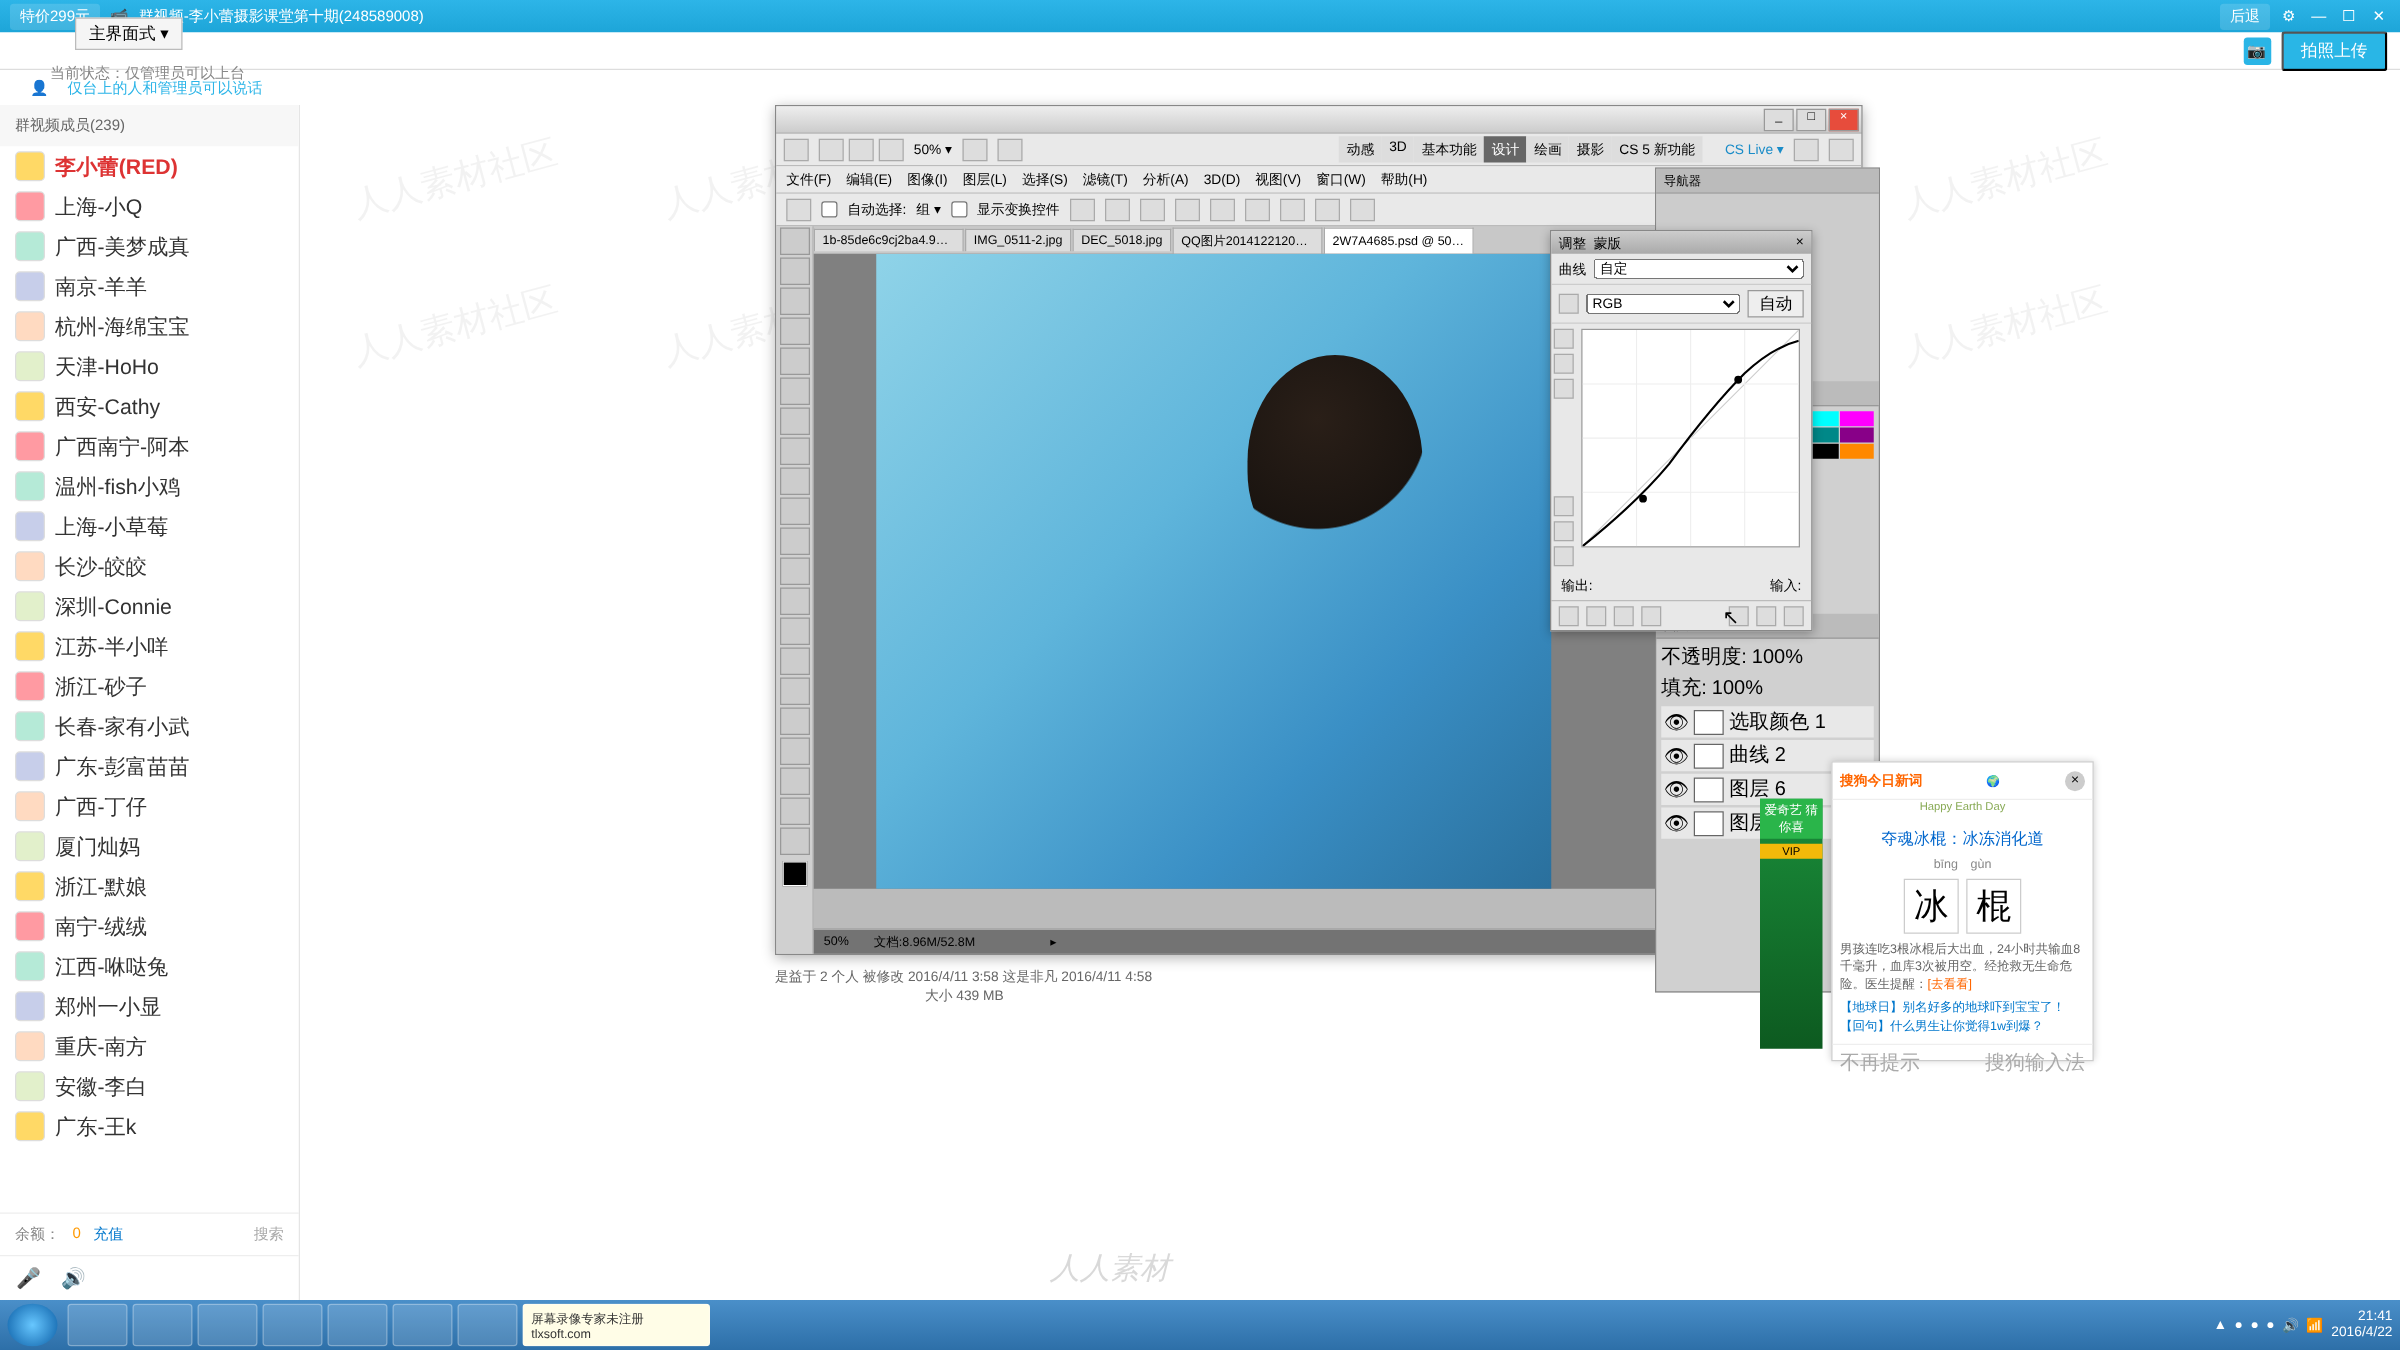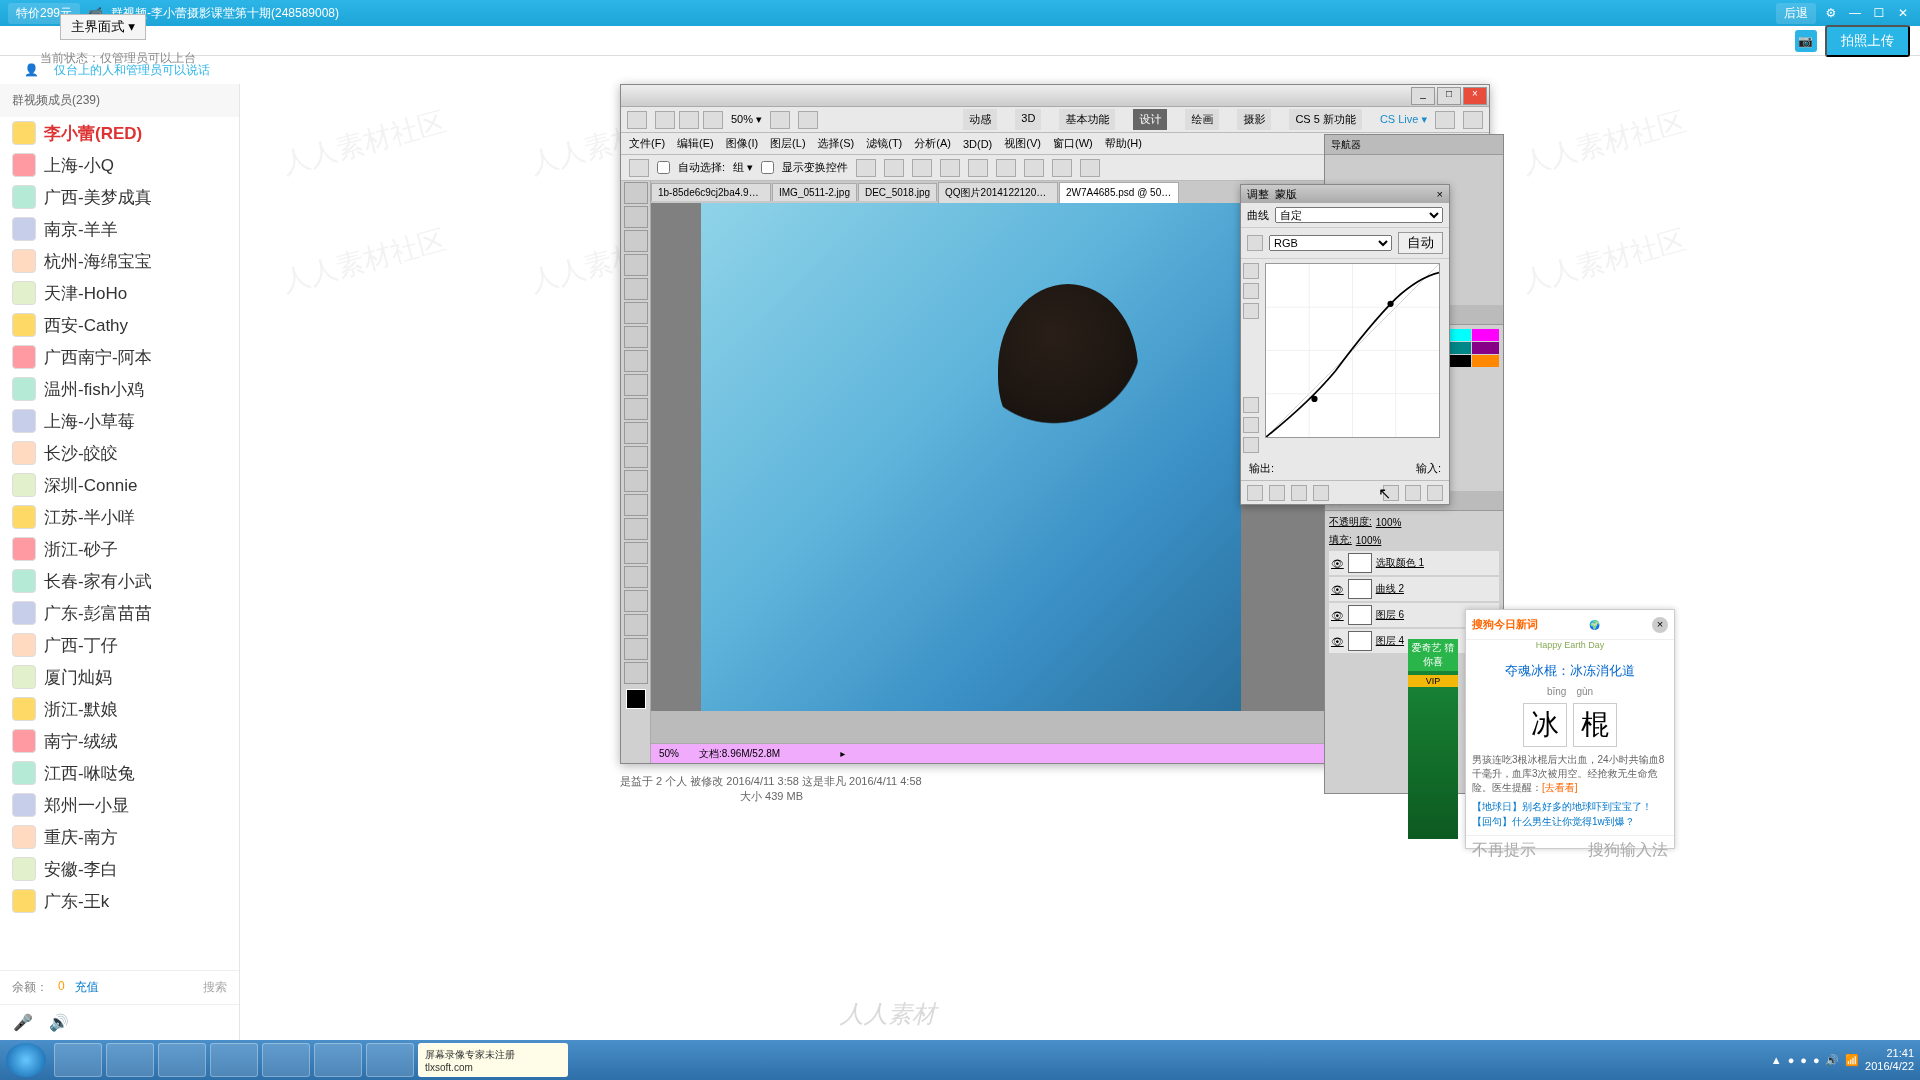--- a/index.html
+++ b/index.html
@@ -40,40 +40,40 @@
 .watermark span { transform: rotate(-15deg); margin: 40px; }
 
 
 .psapp { position: absolute; left: 380px; top: 0; width: 870px; height: 680px; background: #d9d9d9; border: 1px solid #888; box-shadow: 0 2px 10px rgba(0,0,0,.3); }
 .ps-titlebar { height: 22px; background: linear-gradient(#eee,#ccc); border-bottom: 1px solid #aaa; display: flex; justify-content: flex-end; }
 .ps-titlebar .btn { width: 24px; height: 18px; margin: 2px 2px 0 0; background: #ddd; border: 1px solid #999; font-size: 10px; text-align: center; }
 .ps-titlebar .btn.close { background: #e74c3c; color: #fff; }
 .ps-topbar { height: 26px; background: #e9e9e9; border-bottom: 1px solid #bbb; display: flex; align-items: center; padding: 0 6px; gap: 8px; font-size: 11px; }
 .ps-topbar .seg { display: flex; gap: 4px; }
 .ps-topbar .ico { width: 20px; height: 18px; background: #ddd; border: 1px solid #aaa; }
-.ps-workspaces { margin-left: auto; display: flex; gap: 18px; font-size: 11px; }
+.ps-workspaces { margin-left: auto; display: flex; gap: 0; font-size: 11px; }
 .ps-workspaces span { padding: 3px 6px; background: #ddd; cursor: pointer; }
 .ps-workspaces span.active { background: #666; color: #fff; }
 .ps-cslive { color: #1a8cc8; margin-left: 10px; cursor: pointer; }
 .ps-menubar { height: 22px; background: #e9e9e9; border-bottom: 1px solid #bbb; display: flex; align-items: center; padding: 0 8px; gap: 12px; font-size: 11px; }
 .ps-menubar span { cursor: pointer; }
 .ps-optbar { height: 26px; background: #e9e9e9; border-bottom: 1px solid #bbb; display: flex; align-items: center; padding: 0 8px; gap: 8px; font-size: 11px; }
 .ps-optbar .ibox { width: 20px; height: 18px; background: #ddd; border: 1px solid #aaa; }
 .ps-body { display: flex; height: calc(100% - 22px - 26px - 22px - 26px); }
 .ps-tools { width: 30px; background: #d0d0d0; border-right: 1px solid #aaa; display: flex; flex-direction: column; }
 .ps-tools .tool { width: 24px; height: 22px; margin: 1px auto; background: #ccc; border: 1px solid #999; cursor: pointer; }
 .ps-tools .swatch { width: 20px; height: 20px; margin: 4px auto; background: #000; border: 1px solid #fff; }
 .ps-canvas-wrap { flex: 1; display: flex; flex-direction: column; background: #bbb; }
 .ps-tabs { height: 22px; background: #c8c8c8; display: flex; font-size: 10px; align-items: center; }
 .ps-tabs .tab { padding: 3px 6px; background: #ddd; border: 1px solid #aaa; border-bottom: none; margin-right: 1px; cursor: pointer; max-width: 120px; white-space: nowrap; overflow: hidden; text-overflow: ellipsis; }
 .ps-tabs .tab.active { background: #fff; }
 .ps-viewport { flex: 1; background: #808080; position: relative; overflow: hidden; }
 .ps-photo { position: absolute; left: 50px; top: 0; width: 540px; height: 540px; background: linear-gradient(135deg, #8fd3e8 0%, #5fb5db 40%, #3a8fc5 70%, #286c98 100%); }
 .ps-photo::after { content: ""; position: absolute; left: 55%; top: 15%; width: 140px; height: 170px; background: radial-gradient(circle at 40% 30%, #2a1f18 0%, #1a1410 60%, transparent 61%); border-radius: 50% 50% 45% 45%; }
-.ps-status { height: 20px; background: #f0abfc; border-top: 1px solid #aaa; font-size: 10px; display: flex; align-items: center; padding: 0 8px; gap: 20px; margin-top: 32px; }
+.ps-status { height: 20px; background: #737373; border-top: 1px solid #aaa; font-size: 10px; display: flex; align-items: center; padding: 0 8px; gap: 20px; margin-top: 32px; }
 
 
 .curves { position: absolute; left: 1000px; top: 100px; width: 210px; background: #e8e8e8; border: 1px solid #888; box-shadow: 0 2px 8px rgba(0,0,0,.3); font-size: 11px; }
 .curves .ctitle { height: 18px; background: linear-gradient(#ccc,#aaa); display: flex; align-items: center; padding: 0 6px; gap: 6px; }
 .curves .crow { display: flex; align-items: center; padding: 4px 6px; gap: 6px; border-bottom: 1px solid #ccc; }
 .curves select { font-size: 11px; flex: 1; }
 .curves .autobtn { background: #eee; border: 1px solid #999; padding: 1px 8px; cursor: pointer; }
 .curves .graph-wrap { display: flex; }
 .curves .side-tools { width: 20px; display: flex; flex-direction: column; gap: 4px; padding: 4px 2px; }
 .curves .side-tools .t { width: 16px; height: 16px; background: #ddd; border: 1px solid #aaa; }
@@ -81,21 +81,21 @@
 .curves .graph svg { width: 100%; height: 100%; position: absolute; }
 .curves .iorow { display: flex; justify-content: space-between; padding: 4px 8px; }
 .curves .cfooter { height: 24px; border-top: 1px solid #bbb; display: flex; align-items: center; padding: 0 6px; gap: 6px; }
 .curves .cfooter .i { width: 16px; height: 16px; background: #ddd; border: 1px solid #aaa; }
 
 
 .ps-right { position: absolute; left: 1072px; top: 50px; width: 180px; height: 660px; background: #d0d0d0; border: 1px solid #888; margin-left: 12px; }
 .ps-right .rtab { height: 20px; background: #bbb; border-bottom: 1px solid #999; font-size: 10px; display: flex; align-items: center; padding: 0 6px; }
 .ps-right .swatches { display: grid; grid-template-columns: repeat(6, 1fr); gap: 1px; padding: 4px; }
 .ps-right .swatches div { height: 12px; }
-.ps-right .layers { padding: 4px; font-size: 10px; text-decoration: underline; }
+.ps-right .layers { padding: 4px; font-size: 16px; }
 .ps-right .layers .sel { display: flex; gap: 4px; align-items: center; margin-bottom: 4px; }
 .ps-right .layers .layer { display: flex; align-items: center; gap: 4px; padding: 2px; background: #e8e8e8; margin-bottom: 2px; }
 .ps-right .layers .thumb { width: 24px; height: 20px; background: #fff; border: 1px solid #666; }
 
 
 .ad1 { position: absolute; left: 1168px; top: 555px; width: 50px; height: 200px; background: linear-gradient(#1a8d3a,#0d5a20); }
 .ad2 { position: absolute; left: 1225px; top: 525px; width: 210px; height: 240px; background: #fff; border: 1px solid #ccc; box-shadow: 0 0 6px rgba(0,0,0,.2); font-size: 11px; }
 .ad2 .hdr { height: 30px; display: flex; align-items: center; justify-content: space-between; padding: 0 6px; border-bottom: 1px solid #eee; }
 .ad2 .hdr .logo { color: #f60; font-weight: bold; }
 .ad2 .close { width: 16px; height: 16px; background: #ccc; border-radius: 50%; text-align: center; line-height: 14px; cursor: pointer; }

